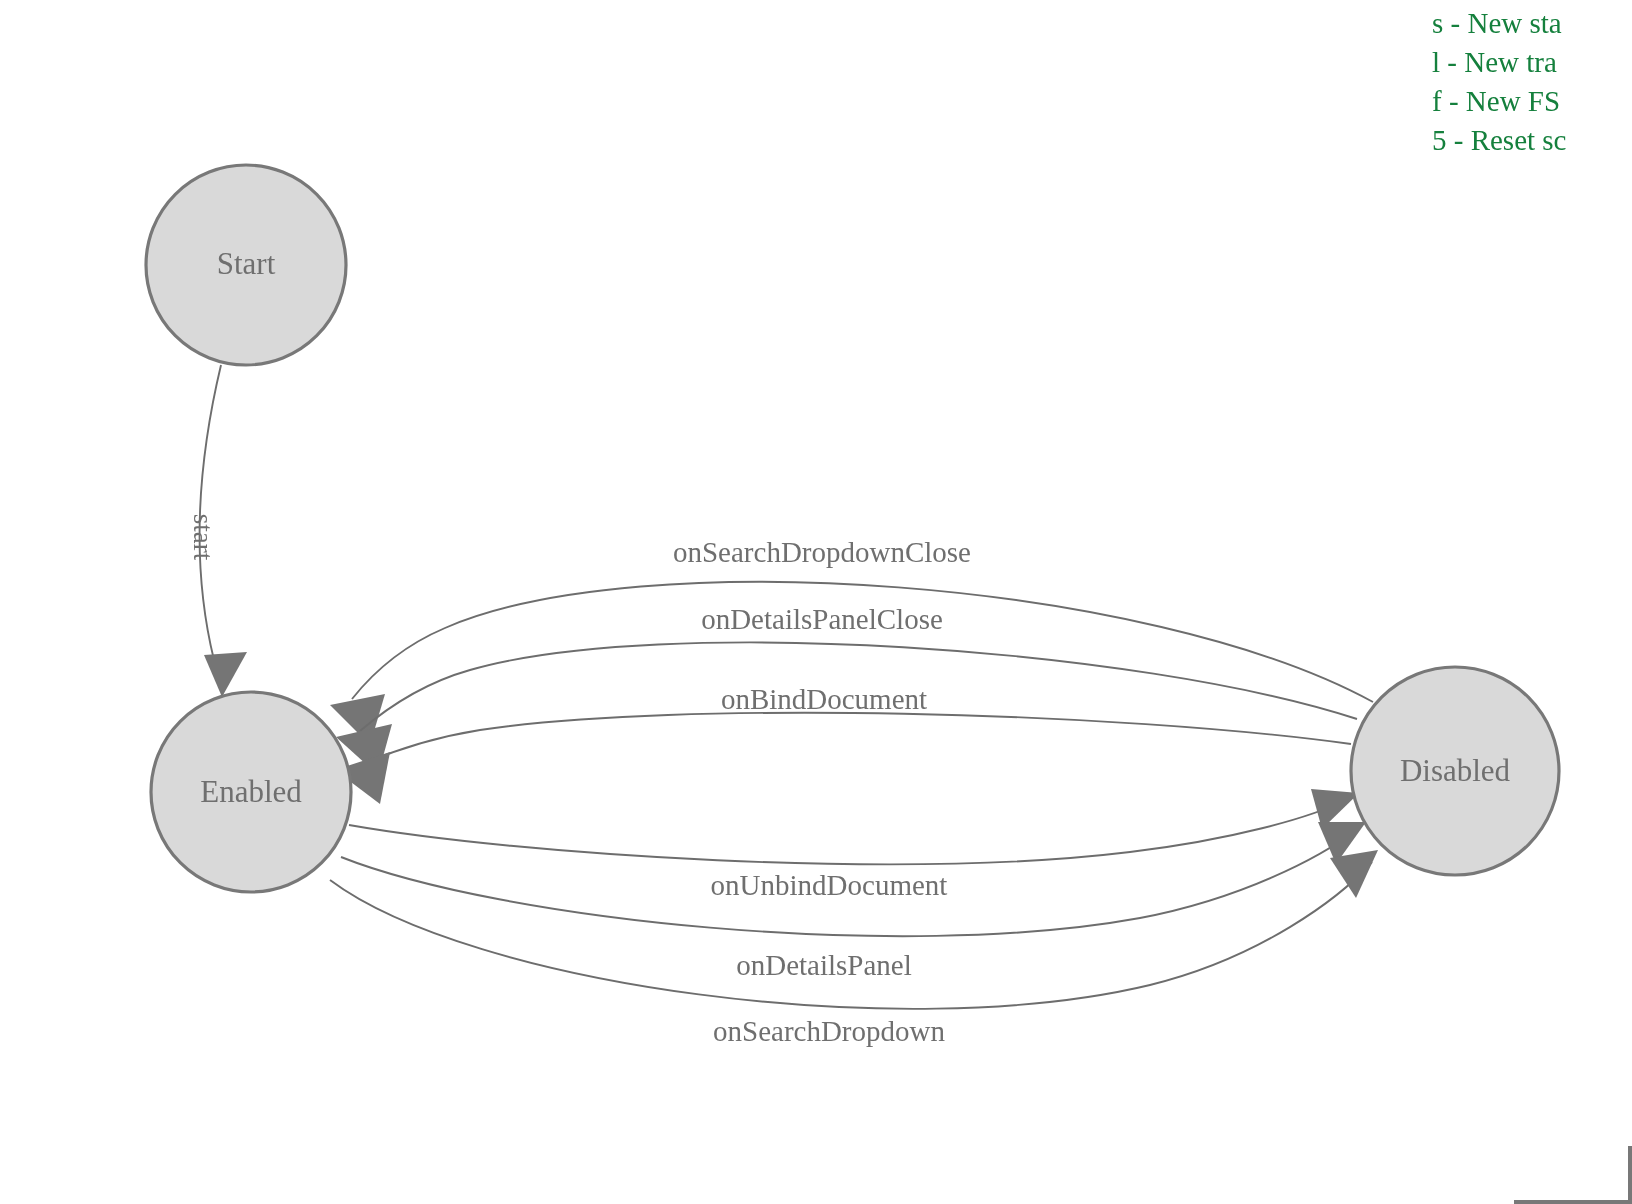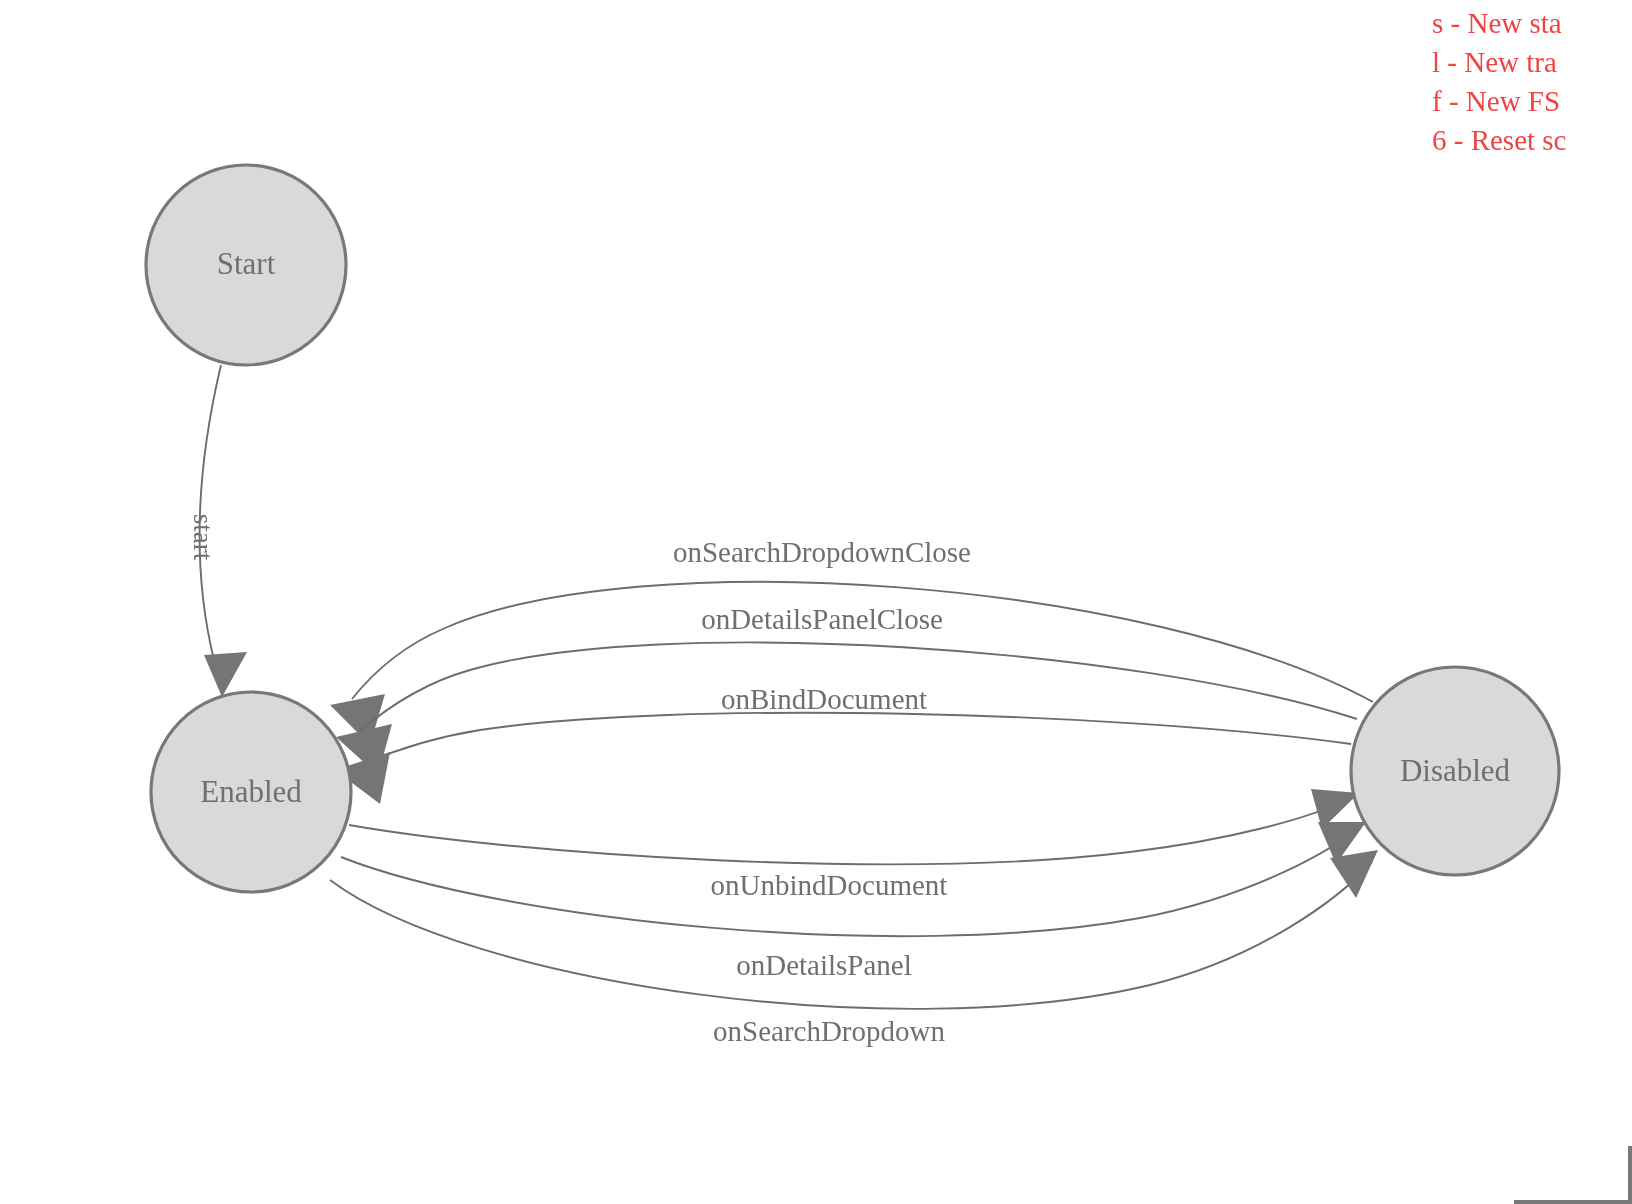--- a/index.html
+++ b/index.html
@@ -65,21 +65,21 @@
     top: 0;
     width: 200px;
     padding-top: 4px;
     overflow: hidden;
     white-space: nowrap;
   }
   .help-line {
     font-family: "Liberation Serif", "DejaVu Serif", serif;
     font-size: 29px;
     line-height: 39px;
-    color: #ef4444;
+    color: #15803d;
     white-space: nowrap;
   }
   #panel-corner {
     position: absolute;
     right: 0px;
     bottom: 0px;
     width: 118px;
     height: 58px;
     border-right: 4px solid #787878;
     border-bottom: 4px solid #787878;
@@ -165,18 +165,18 @@
       <text class="edge-label" x="824" y="975">onDetailsPanel</text>
 
       <text class="edge-label" x="829" y="1041">onSearchDropdown</text>
     </g>
   </svg>
 
   <div id="help-overlay">
     <div class="help-line">s - New sta</div>
     <div class="help-line">l - New tra</div>
     <div class="help-line">f - New FS</div>
-    <div class="help-line">6 - Reset sc</div>
+    <div class="help-line">5 - Reset sc</div>
   </div>
 
   <div id="panel-corner"></div>
 
 </div>
 
 </body></html>

